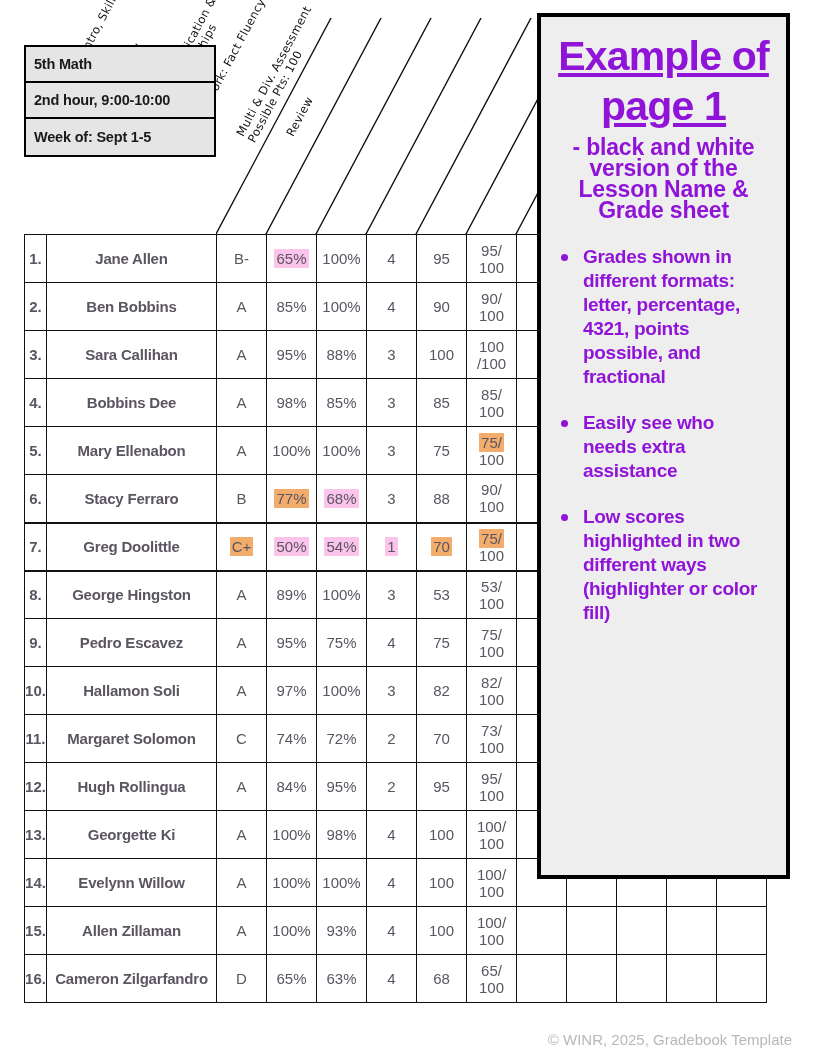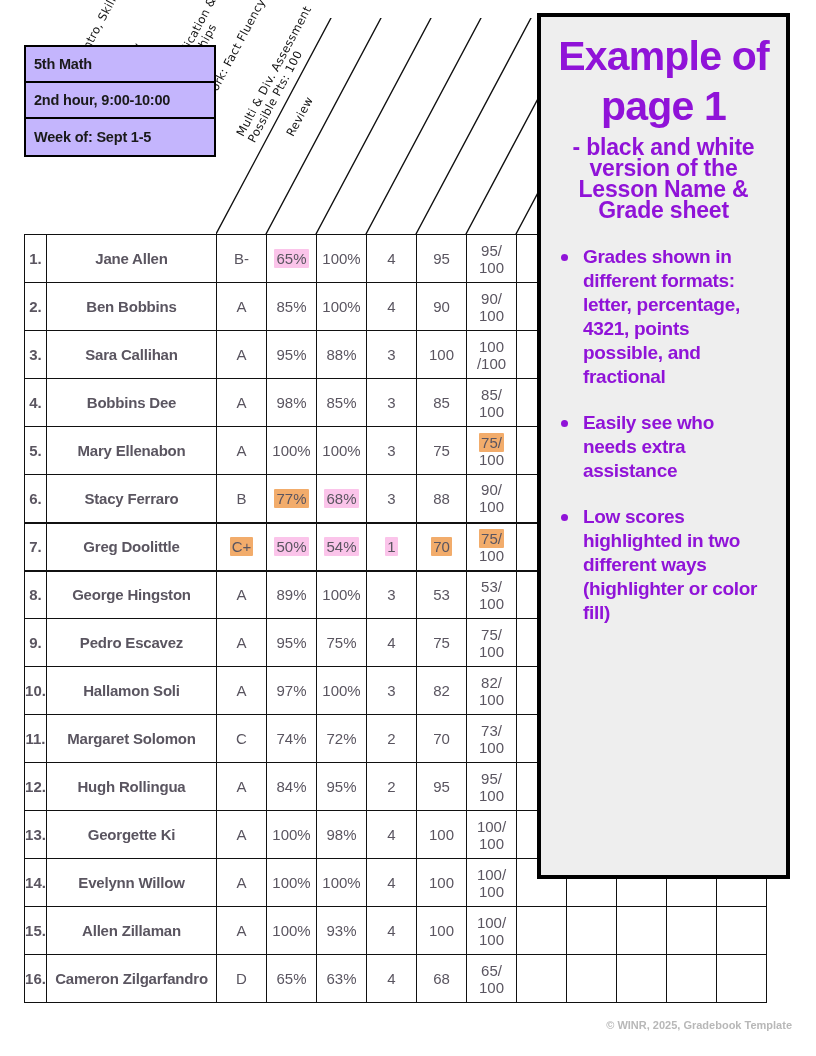--- a/index.html
+++ b/index.html
@@ -12,21 +12,21 @@
     position: relative;
     overflow: hidden;
   }
 
   
   #class-info {
     position: absolute;
     left: 24px; top: 45px;
     width: 192px;
     border: 2px solid #000;
-    background: #c4b5fd;
+    background: #e5e5e5;
     z-index: 5;
   }
   #class-info .info-row {
     height: 36px;
     display: flex;
     align-items: center;
     padding-left: 8px;
     border-bottom: 2px solid #000;
     font-size: 14.5px;
     font-weight: bold;
@@ -130,20 +130,21 @@
     padding: 12px 14px 10px 14px;
   }
   #annotation-panel .ann-title {
     font-size: 41px;
     font-weight: bold;
     color: #9013d8;
     text-align: center;
     line-height: 50px;
     letter-spacing: -0.8px;
     margin-top: 2px;
+    text-decoration: underline;
   }
   #annotation-panel .ann-sub {
     font-size: 23px;
     font-weight: bold;
     color: #9013d8;
     text-align: center;
     line-height: 21px;
     margin-top: 6px;
     letter-spacing: -0.2px;
   }
@@ -167,25 +168,24 @@
     position: absolute;
     left: 2px; top: 9px;
     width: 7px; height: 7px;
     border-radius: 50%;
     background: #9013d8;
   }
 
   
   #footer-copyright {
     position: absolute;
-    right: 24px; bottom: 25px;
-    font-size: 11px;
+    right: 24px; bottom: 8px;
+    font-size: 15px;
     color: #b8b8b8;
     z-index: 6;
-    font-weight: bold;
   }
 </style>
 </head>
 <body>
 
 <div id="class-info">
     <div class="info-row">5th Math</div>
     <div class="info-row">2nd hour, 9:00-10:00</div>
     <div class="info-row">Week of: Sept 1-5</div>
   </div>

